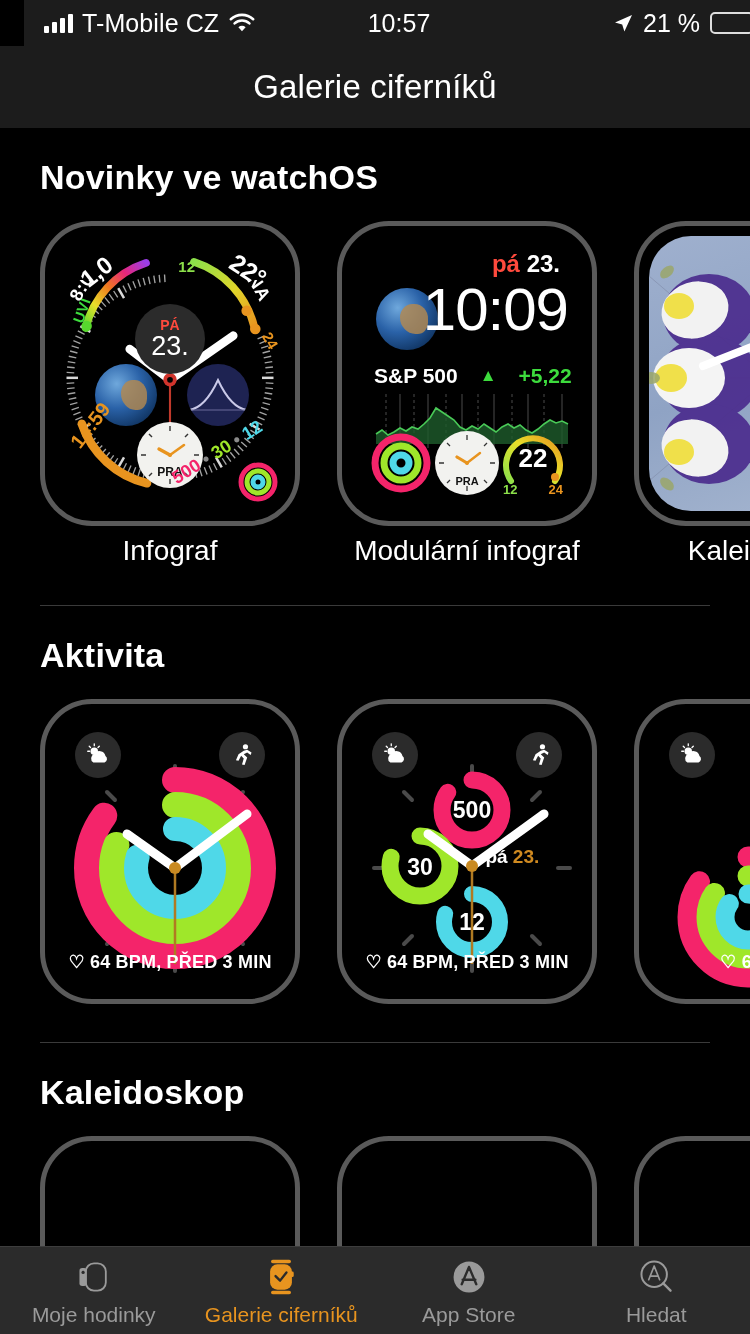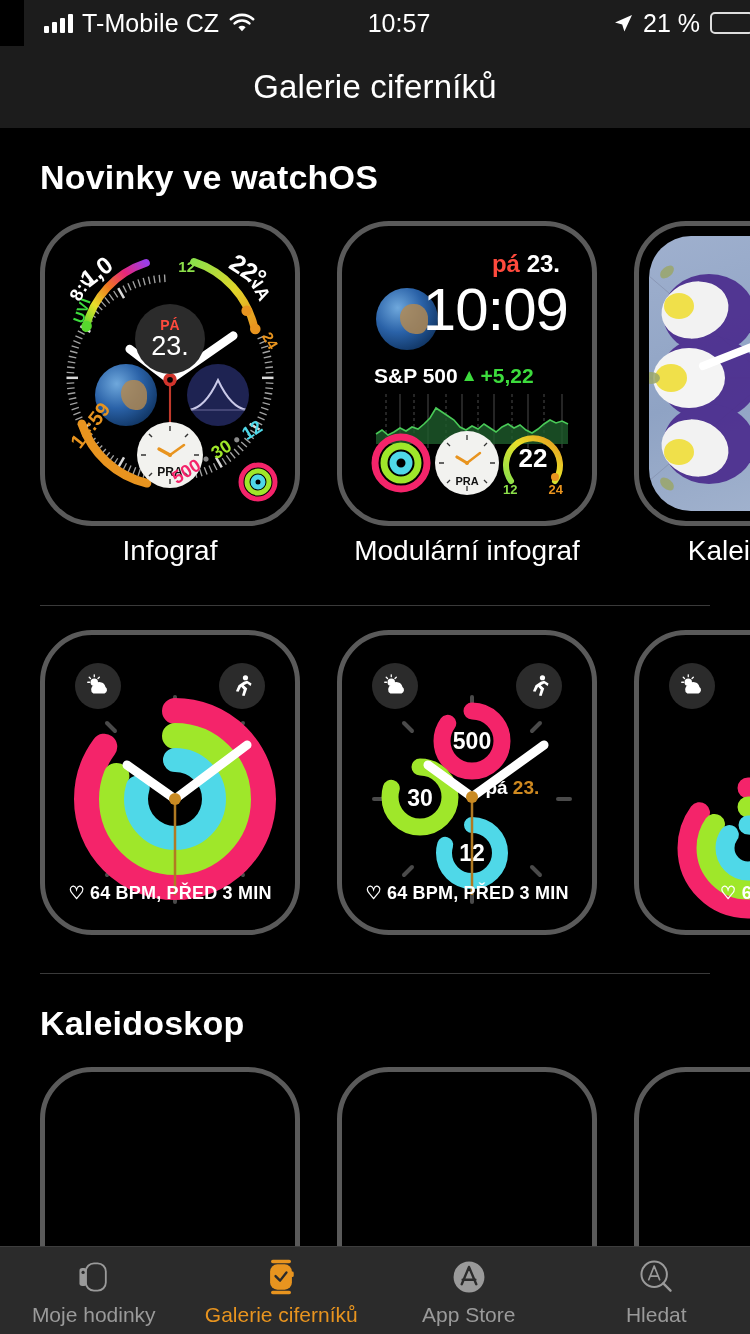--- a/index.html
+++ b/index.html
@@ -80,21 +80,21 @@
   .rv-500{ color:#f4246a; } .rv-30{ color:#9fe72a; } .rv-12{ color:#4fd8e8; } .rv-dot{ color:#8a8a8a; }
 
   
   .mi-date{ position:absolute; right:22px; top:14px; font-size:24px; font-weight:700; }
   .mi-date .dow{ color:#ff4a3d; }
   .mi-earth{ position:absolute; left:24px; top:52px; width:62px; height:62px; border-radius:50%;
     background:radial-gradient(circle at 35% 32%, #6fa8dc 0%, #2a62a8 42%, #133a6b 75%, #0a2044 100%); }
   .mi-earth::after{ content:""; position:absolute; left:24px; top:16px; width:28px; height:30px; border-radius:48% 52% 40% 60%;
     background:#b3894f; opacity:.82; }
   .mi-time{ position:absolute; right:14px; top:44px; font-size:60px; font-weight:300; letter-spacing:-1px; line-height:1; }
-  .mi-stock{ position:absolute; left:22px; top:128px; font-size:21px; font-weight:700; display:flex; align-items:center; gap:3px; }
+  .mi-stock{ position:absolute; left:22px; top:128px; font-size:21px; font-weight:700; display:flex; align-items:center; gap:22px; }
   .mi-stock .up{ color:#3ddc3d; font-size:17px; }
   .mi-stock .delta{ color:#3ddc3d; }
   .mi-chart{ position:absolute; left:20px; top:158px; width:200px; height:54px; }
   .mi-bottom{ position:absolute; left:0; bottom:16px; width:100%; display:flex; justify-content:space-around; align-items:center; padding:0 16px; }
   .mi-rings{ width:64px; height:64px; position:relative; }
   .mi-wclock{ width:64px; height:64px; border-radius:50%; background:#f2f2ef; position:relative; }
   .mi-wlbl{ position:absolute; left:50%; bottom:8px; transform:translateX(-50%); font-size:11px; font-weight:700; color:#111; }
   .mi-uv{ width:64px; height:64px; position:relative; }
   .mi-uvnum{ position:absolute; left:50%; top:42%; transform:translate(-50%,-50%); font-size:26px; font-weight:700; }
   .mi-uv12{ position:absolute; left:2px; bottom:-2px; font-size:13px; font-weight:700; color:#8ce04a; }
@@ -487,20 +487,21 @@
             </svg>
           </div>
         </div>
       </div>
       <div class="card-label">Kaleidoskop</div>
     </div>
   </div>
 
   <div class="divider" style="margin-top:38px"></div>
 
+  <div class="section-title">Aktivita</div>
   <div class="row">
 
     <div class="card">
       <div class="watch">
         <div class="watch-screen">
           <div class="corner-comp cc-tl">
             <svg viewBox="0 0 30 30" width="28" height="28">
               <circle cx="11" cy="11" r="4" fill="#fff"></circle>
               <g stroke="#fff" stroke-width="1.4" stroke-linecap="round">
                 <line x1="11" y1="3" x2="11" y2="5"></line>

